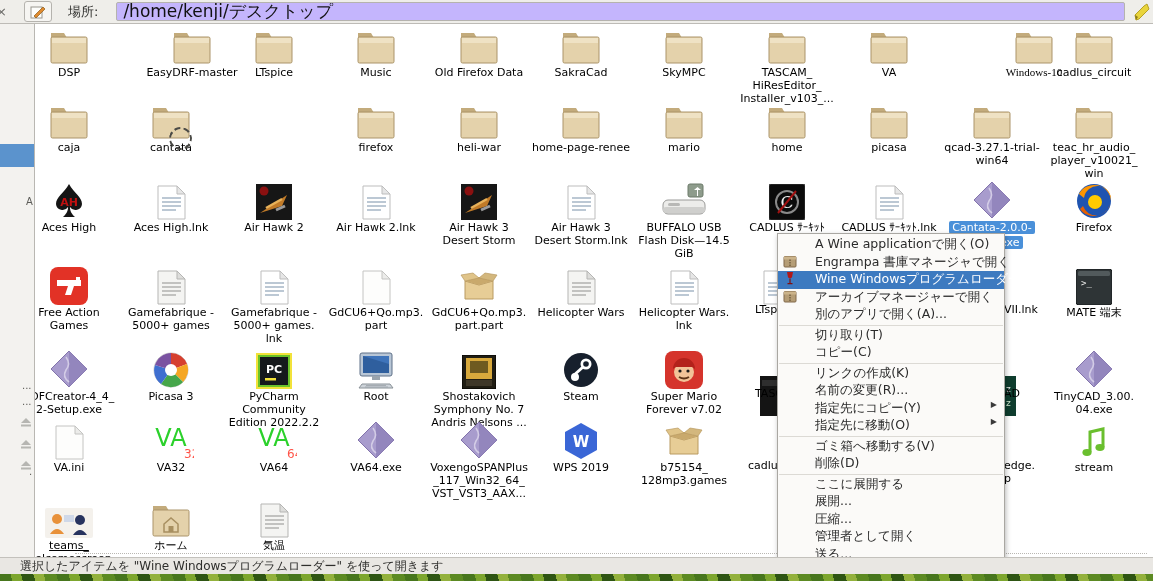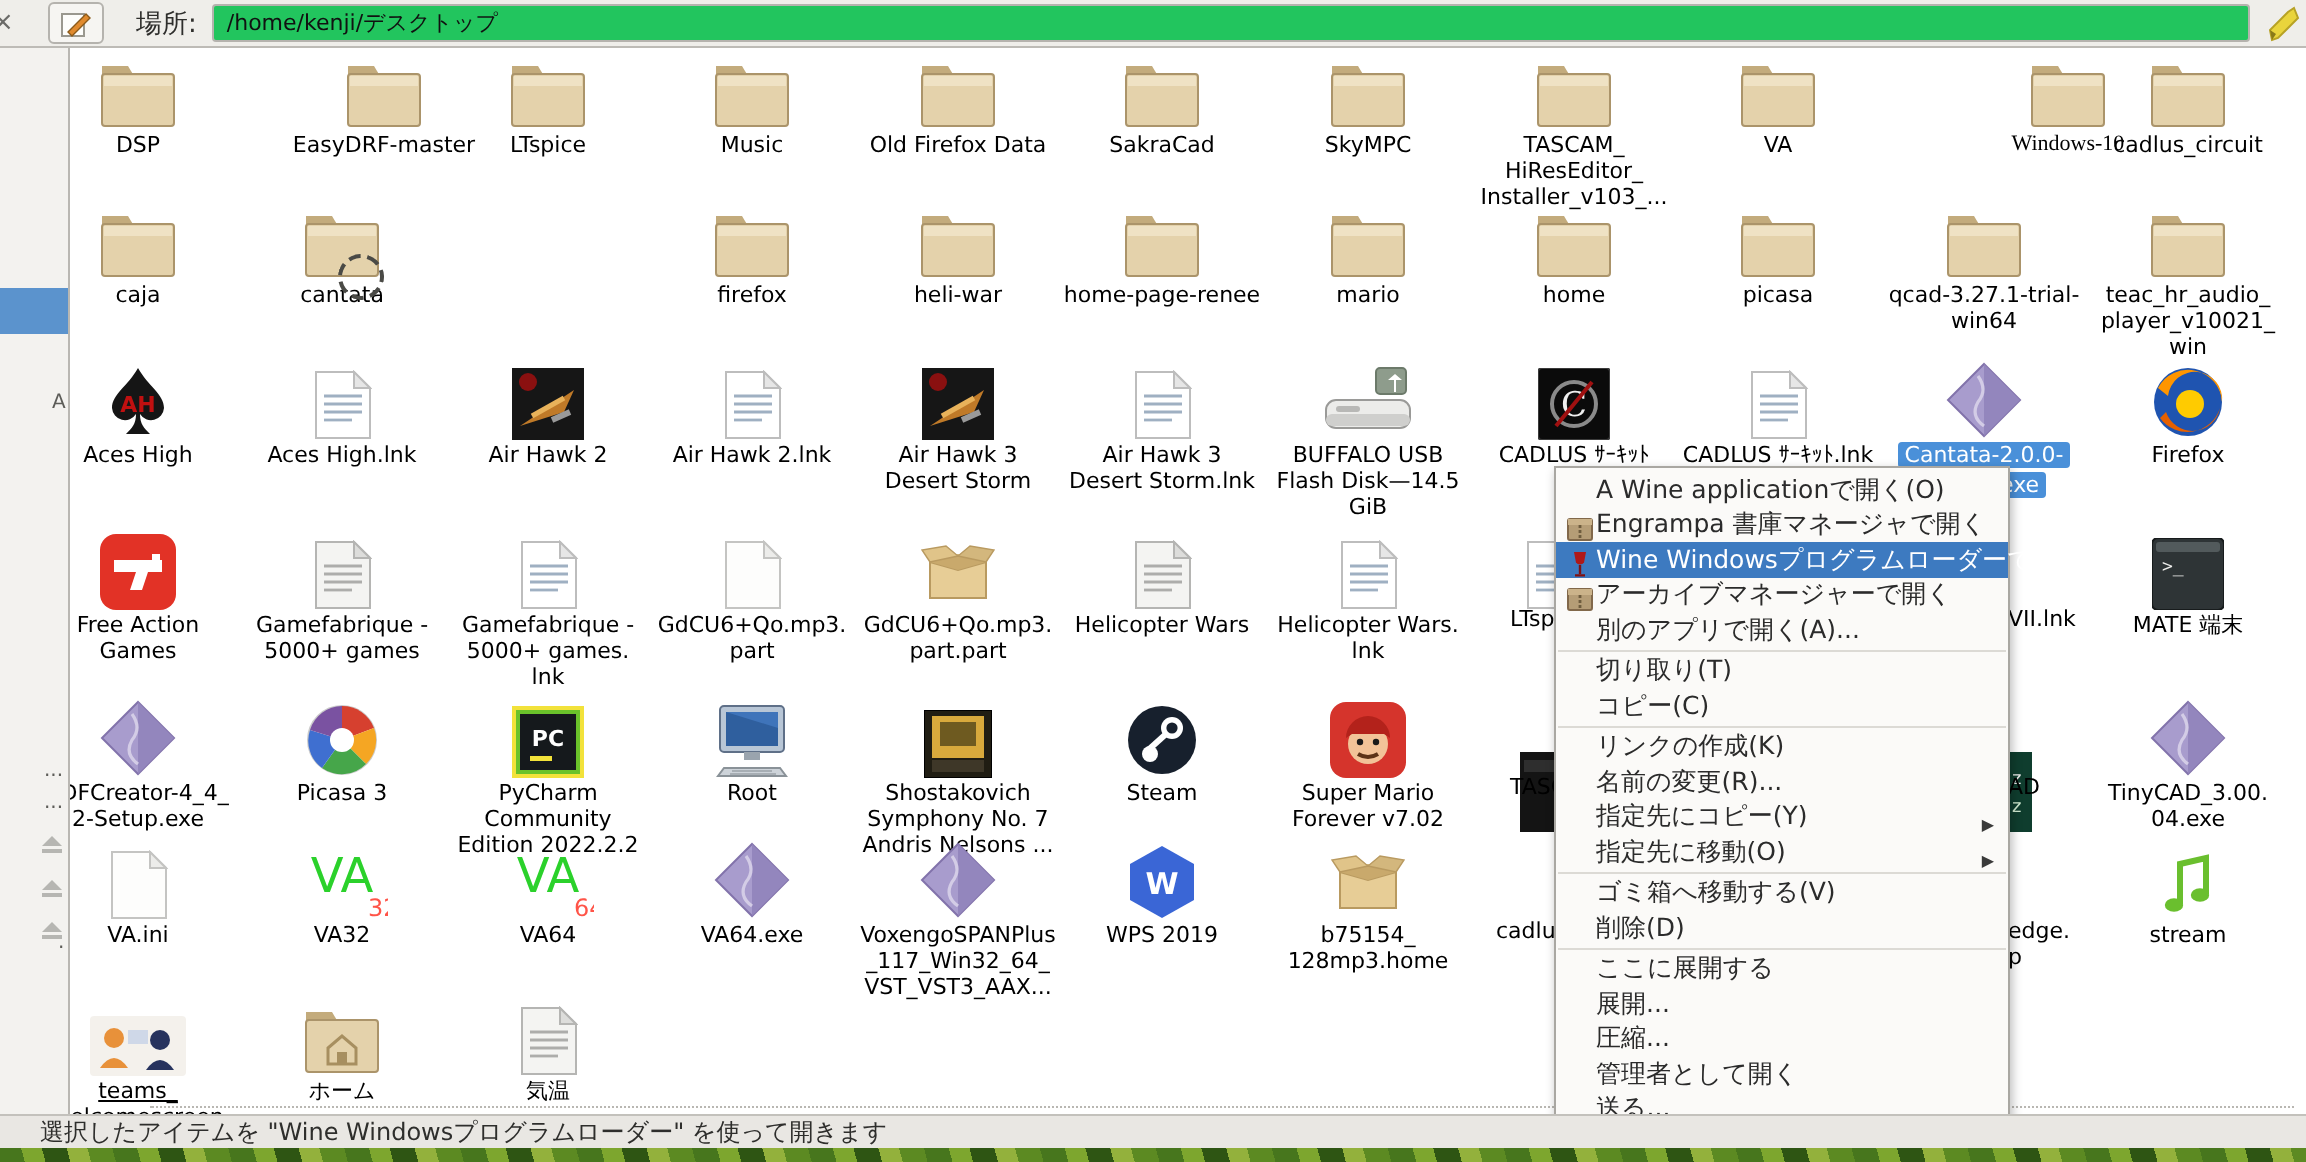--- a/index.html
+++ b/index.html
@@ -6,22 +6,22 @@
   body{width:1153px;height:581px;overflow:hidden;position:relative;
        font-family:"DejaVu Sans","Liberation Sans",sans-serif;background:#fff}
 
   
   .toolbar{position:absolute;top:0;left:0;right:0;height:23px;background:#efeeea;
            border-bottom:1px solid #bdbbb6;z-index:30;display:flex;align-items:center;gap:6px}
   .close-x{margin-left:-4px;color:#6b6b68;font-size:13px;width:10px;flex:none}
   .tb-btn{width:26px;height:19px;background:#f6f5f2;border:1px solid #b5b3ae;border-radius:3px;
           display:flex;align-items:center;justify-content:center;flex:none;margin-left:12px}
   .loc-label{font-size:13px;color:#2e2e2c;flex:none;margin-left:10px}
-  .loc-input{flex:1;height:17px;border:1px solid #b5b3ae;border-radius:2px;background:#22c55e;
-             font-family:inherit;font-size:11px;color:#111;padding:0 6px;margin-left:2px}
+  .loc-input{flex:1;height:17px;border:1px solid #b5b3ae;border-radius:2px;background:#c4b5fd;
+             font-family:inherit;font-size:17px;color:#111;padding:0 6px;margin-left:12px}
   .pen{width:20px;height:18px;flex:none;margin-right:2px}
 
   
   .sidebar{position:absolute;left:0;top:24px;bottom:24px;width:34px;background:#f3f2ef;
            border-right:1px solid #b9b7b2;z-index:5}
   .sb-sel{position:absolute;left:0;width:34px;height:23px;background:#5b93cd}
   .sb-frag{position:absolute;font-size:10px;color:#5c5c58}
   .sb-drive{position:absolute;left:20px}
 
   
@@ -33,21 +33,21 @@
   .lline.sel{background:#4a90d9;color:#fff;border-radius:2px;padding:0 3px}
   .frag{position:absolute;z-index:2;font-size:11px;line-height:13px;white-space:nowrap;color:#000}
   .frag .lline{margin:0}
   .busy{position:absolute;width:19px;height:19px;border:2px dashed #4a4a46;border-radius:50%;
         z-index:3;transform:rotate(20deg)}
   .dotline{position:absolute;left:40px;right:6px;border-top:1px dotted #b9b7b2;z-index:1}
 
   
   .menu{position:absolute;background:#fbfaf8;border:1px solid #a9a7a2;z-index:20;padding:2px 0;
         font-size:12.5px;color:#2b2b2b;box-shadow:1px 2px 5px rgba(0,0,0,.28);box-sizing:border-box}
-  .mi{height:17.5px;display:flex;align-items:flex-end;padding:0 7px 0 4px;gap:1px;white-space:nowrap}
+  .mi{height:17.5px;display:flex;align-items:flex-start;padding:0 7px 0 4px;gap:18px;white-space:nowrap}
   .micon{width:15px;height:14px;flex:none;display:flex;align-items:center;justify-content:center}
   .mi.hl{background:#3d7ac0;color:#fff}
   .marrow{margin-left:auto;font-size:8px;color:#3a3a3a}
   .msep{height:1px;background:#dcdad5;margin:1px 1px}
 
   
   .statusbar{position:absolute;left:0;right:0;bottom:7px;height:17px;background:#e9e7e3;
              border-top:1px solid #c3c1bc;z-index:25;font-size:12px;color:#2e2e2c;
              display:flex;align-items:center;padding-left:20px;box-sizing:border-box}
   .grass{position:absolute;left:0;right:0;bottom:0;height:7px;z-index:26;
@@ -828,21 +828,21 @@
       <div class="icon">
         <svg width="40" height="34">
           <path d="M6 10 v18 h28 v-18 l-14 4 z" fill="#e7cd96" stroke="#b99a60"></path>
           <polygon points="6,10 20,6 34,10 20,14" fill="#c9a96c"></polygon>
           <polygon points="6,10 2,4 14,2 20,7" fill="#e0c489" stroke="#b99a60" stroke-width="0.7"></polygon>
           <polygon points="34,10 38,4 26,2 20,7" fill="#d3b77d" stroke="#b99a60" stroke-width="0.7"></polygon>
         </svg>
       </div>
       <div class="label">
         <div class="lline">b75154_</div>
-        <div class="lline">128mp3.home</div>
+        <div class="lline">128mp3.games</div>
       </div>
     </div>
     <div class="cell" style="left: 1007px; top: 401px;">
       <div class="icon">
         <svg width="34" height="36">
           <path d="M13 28 V8 l13 -3 v18" stroke="#6abf2e" stroke-width="3" fill="none"></path>
           <ellipse cx="10" cy="28.5" rx="4.6" ry="3.4" fill="#6abf2e"></ellipse>
           <ellipse cx="23" cy="23.5" rx="4.6" ry="3.4" fill="#6abf2e"></ellipse>
         </svg>
       </div>

